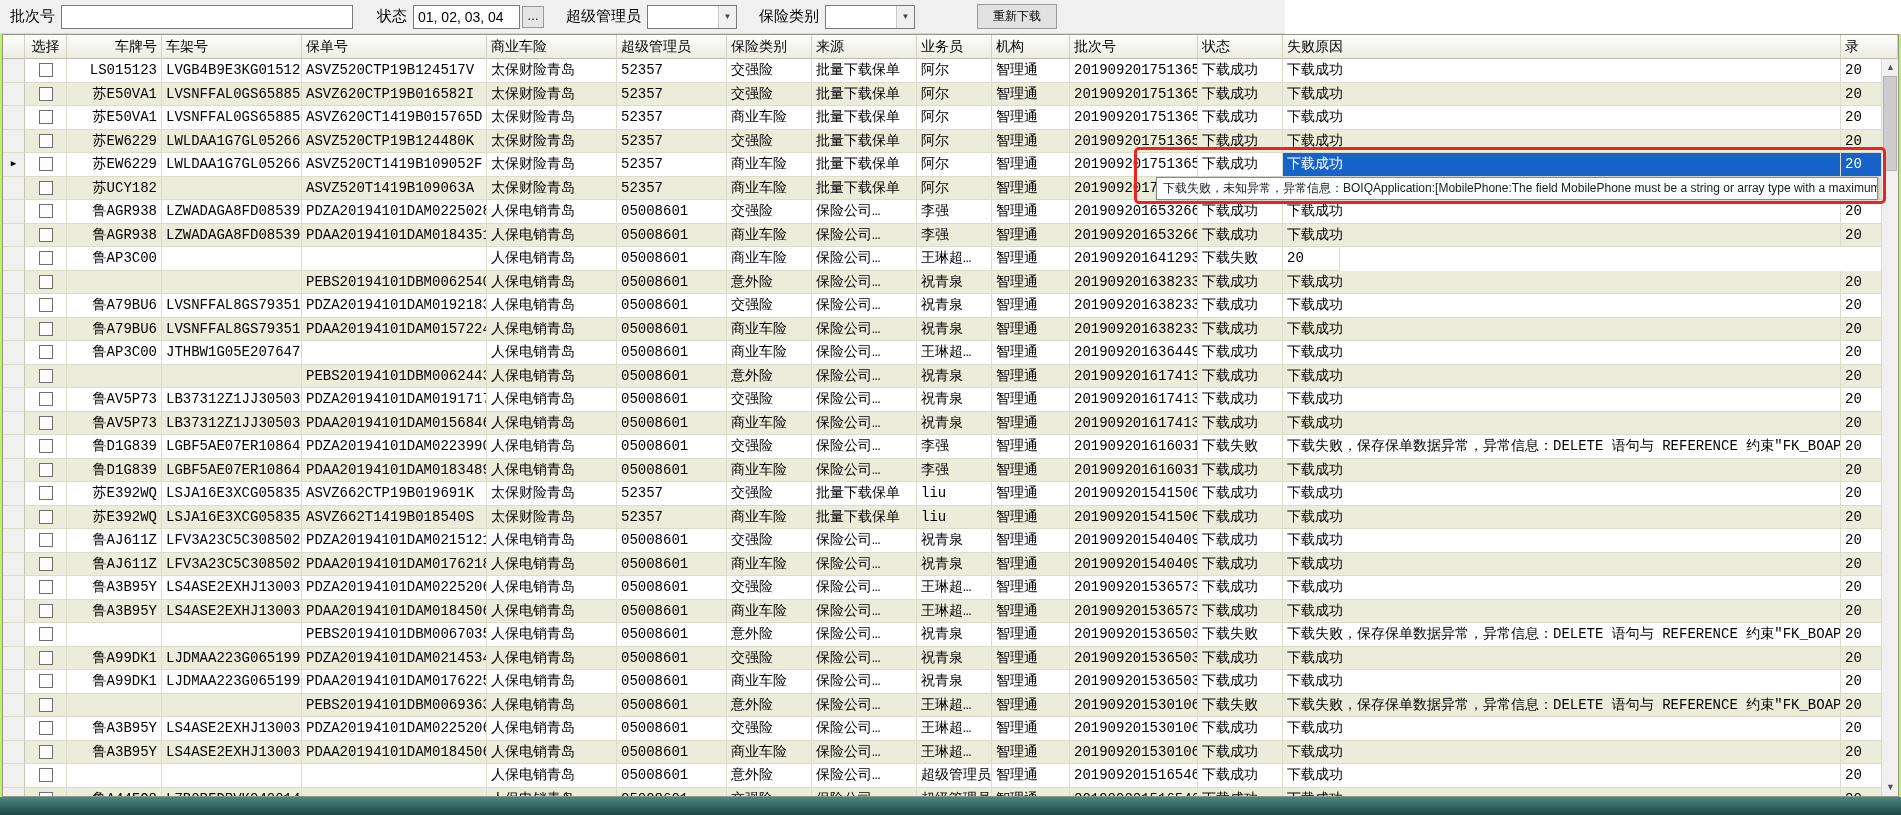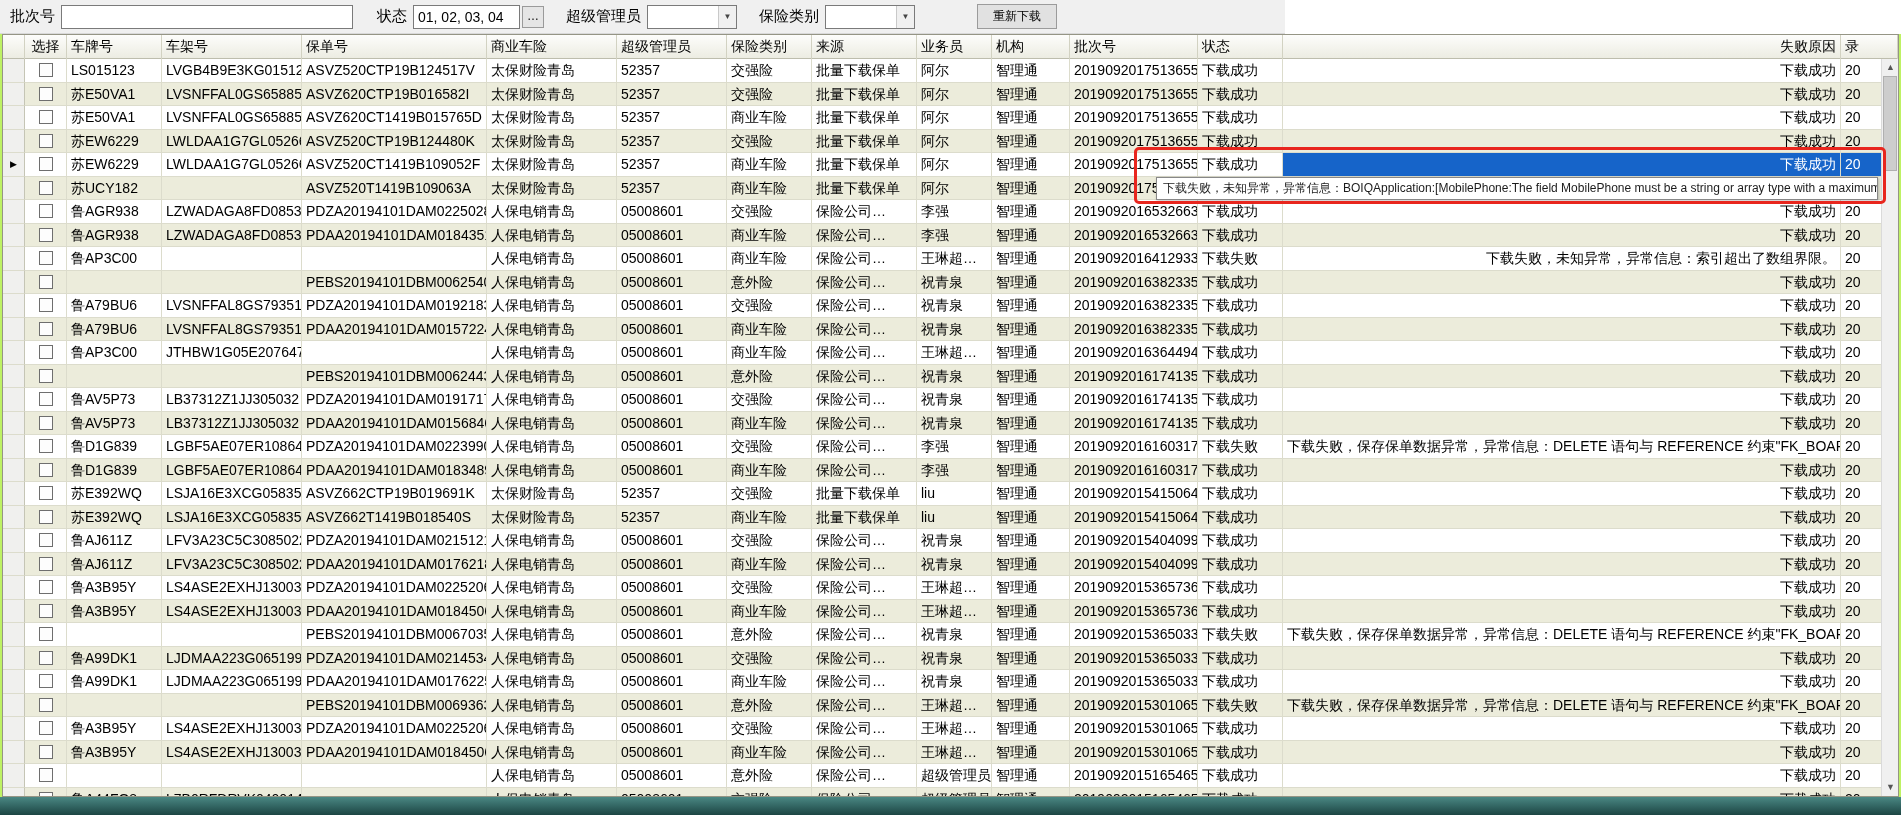--- a/index.html
+++ b/index.html
@@ -26,34 +26,34 @@
 
   
   .grid { position:absolute; left:2px; top:34px; width:1897px; height:763px; border:1px solid #959585;
           background:#fff; overflow:hidden; }
   .grid-header { position:absolute; left:0; top:0; height:24px; display:flex; width:1895px; z-index:6;
                  background:linear-gradient(#fdfdfb,#ecece2); border-bottom:1px solid #bdbdad; }
   .hcell { height:24px; line-height:23px; padding:0 4px; border-right:1px solid #d2d2c2; font-size:14px;
            white-space:nowrap; overflow:hidden; flex:none; }
   .hcell.w0 { text-align:center; }
   .grid-body { position:absolute; left:0; top:24px; right:0; bottom:0; overflow:hidden; }
-  .row { display:flex; width:1895px; height:23.5px; background:#fff; }
+  .row { display:flex; width:1895px; height:23.5px; background:#fff;font-family:Liberation Mono, monospace; }
   .row.alt { background:var(--alt-row,#ececdb); }
   .cell { flex:none; height:23.5px; line-height:22px; padding:0 4px; border-right:1px solid #dcdccc;
           border-bottom:1px solid #dcdccc; white-space:nowrap; overflow:hidden; font-size:14px; }
   .cell.ind { background:#f0f0ee; border-right:1px solid #c5c5b5; text-align:center; font-size:9px; padding:0; }
   .cb-cell { display:flex; justify-content:center; align-items:center; }
   .checkbox { width:14px; height:14px; border:1px solid #6e6e6e; background:#fdfdfd; display:inline-block; }
   .cell.sel { background:var(--selection-blue,#1664c9); color:#fff; }
 
   
-  .w-ind { width:22px; } .w0 { width:42px; } .w1 { width:95px; } .w2 { width:140px; }
+  .w-ind { width:22px; } .w0 { width:42px; } .w1 { width:95px;text-align:right; } .w2 { width:140px; }
   .w3 { width:185px; } .w4 { width:130px; } .w5 { width:110px; } .w6 { width:85px; }
   .w7 { width:105px; } .w8 { width:75px; } .w9 { width:78px; } .w10 { width:128px; }
-  .w11 { width:85px; } .w12 { width:558px;text-align:right; } .w13 { width:57px; }
+  .w11 { width:85px; } .w12 { width:558px; } .w13 { width:57px; }
 
   
   .vscroll { position:absolute; right:0; top:24px; bottom:0; width:17px; background:#f0f0f0;
              border-left:1px solid #dadada; z-index:10; }
   .sb-btn { position:absolute; left:0; width:17px; height:17px; text-align:center; font-size:9px;
             line-height:17px; color:#555; background:#f0f0f0; }
   .sb-up { top:0; } .sb-down { bottom:0; }
   .sb-thumb { position:absolute; left:1px; right:1px; top:17px; height:95px; background:#cdcdcd; border:1px solid #b0b0b0; }
 
   
@@ -275,21 +275,20 @@
     <div class="cell dc w2"></div>
     <div class="cell dc w3"></div>
     <div class="cell dc w4">人保电销青岛</div>
     <div class="cell dc w5">05008601</div>
     <div class="cell dc w6">商业车险</div>
     <div class="cell dc w7">保险公司…</div>
     <div class="cell dc w8">王琳超…</div>
     <div class="cell dc w9">智理通</div>
     <div class="cell dc w10">201909201641293359</div>
     <div class="cell dc w11">下载失败</div>
-    <div class="cell dc w12">下载失败，未知异常，异常信息：索引超出了数组界限。</div>
     <div class="cell dc w13">20</div>
   </div>
         <div class="row alt">
     <div class="cell ind w-ind"></div>
     <div class="cell cb-cell w0">
             <span class="checkbox"></span>
           </div>
     <div class="cell dc w1"></div>
     <div class="cell dc w2"></div>
     <div class="cell dc w3">PEBS20194101DBM0062540</div>

